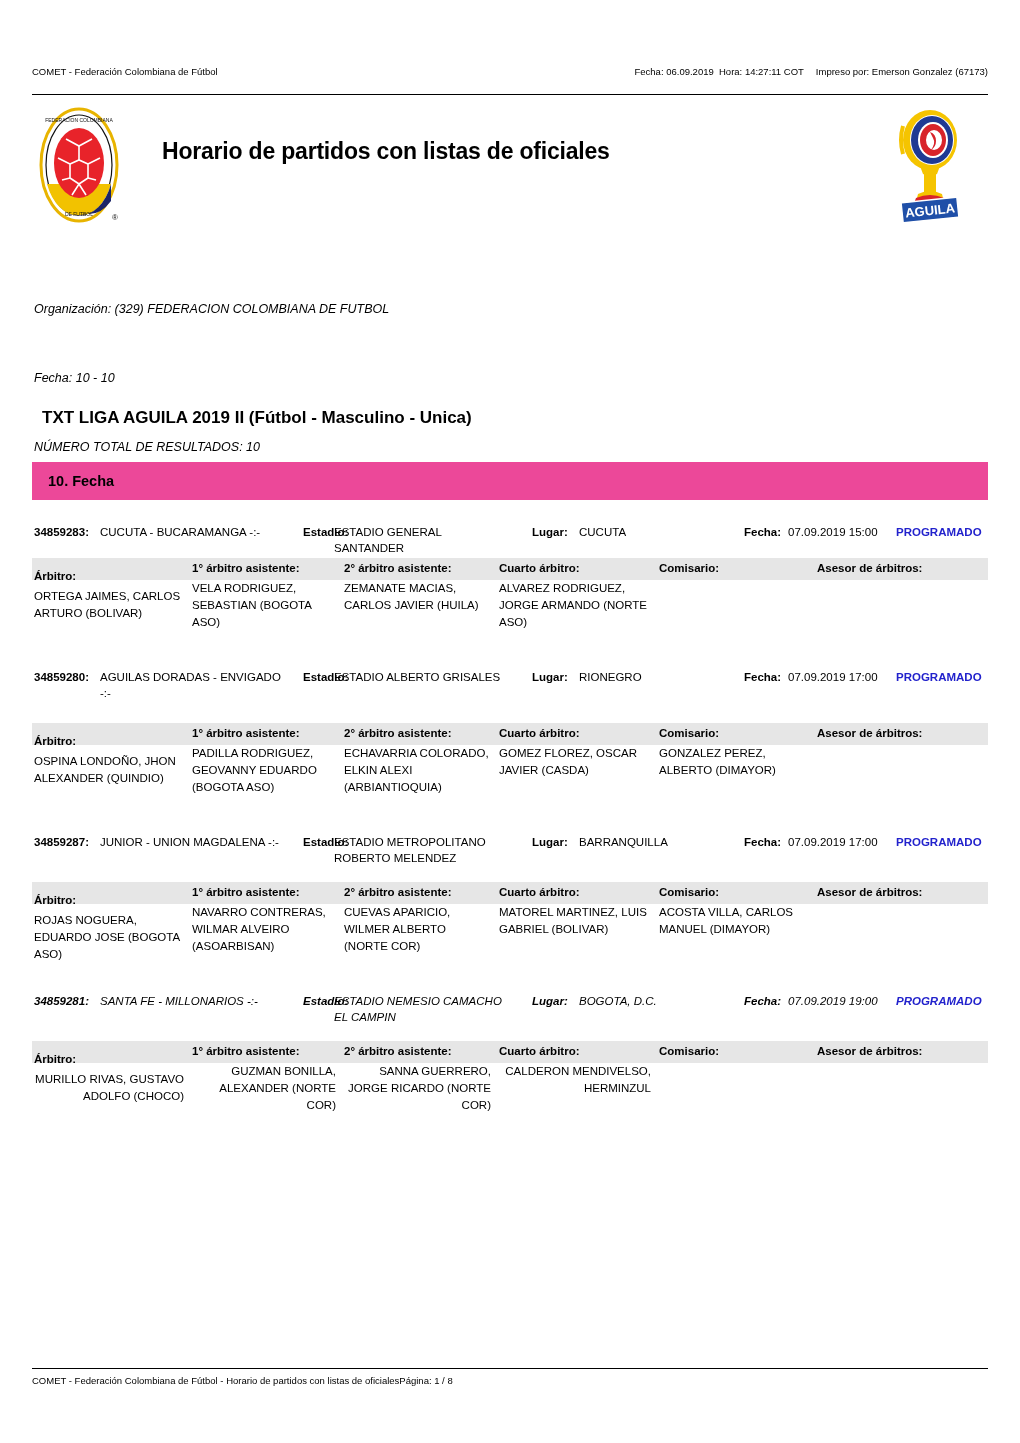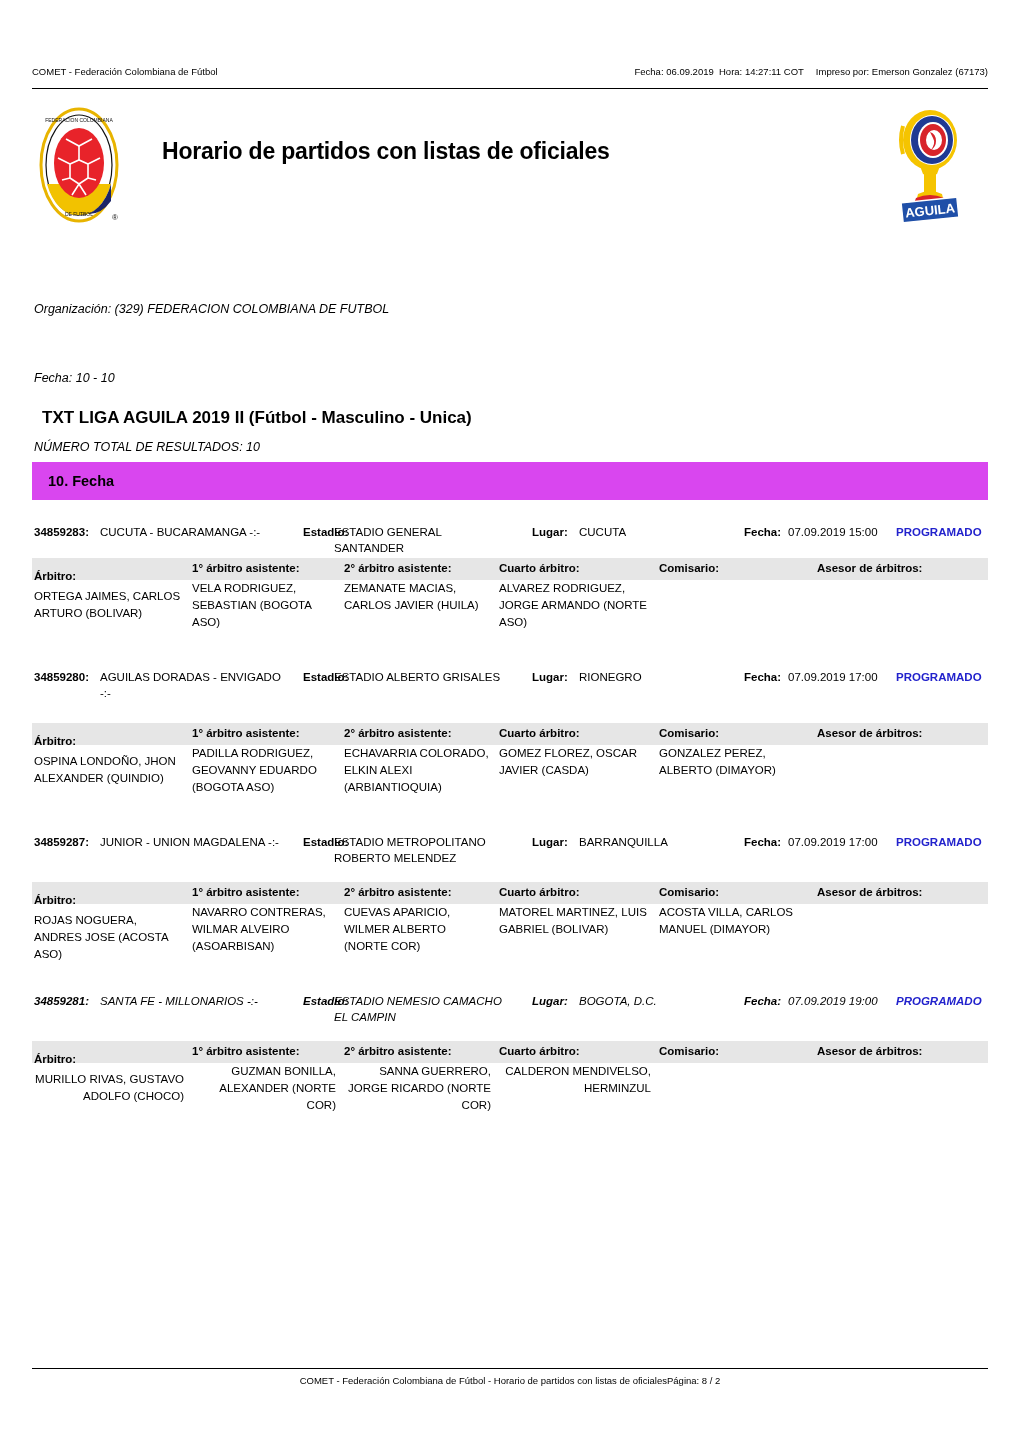--- a/index.html
+++ b/index.html
@@ -29,20 +29,21 @@
     position: absolute;
     left: 32px; right: 32px;
     top: 66px;
     height: 22px;
     display: flex;
     align-items: flex-start;
     justify-content: space-between;
     font-size: 9.5px;
     line-height: 12px;
     border-bottom: 1.5px solid #000;
+    padding-bottom: 6px;
   }
   .doc-header .right {
     display: flex;
     gap: 12px;
     white-space: pre;
   }
 
   
   .title-band {
     position: absolute;
@@ -96,21 +97,21 @@
     font-weight: bold;
   }
 
   
   .fecha-band {
     position: absolute;
     left: 32px;
     right: 32px;
     top: 462px;
     height: 38px;
-    background: #d946ef;
+    background: #ec4899;
     display: flex;
     align-items: center;
   }
   .fecha-band span {
     padding-left: 16px;
     font-size: 14.5px;
     font-weight: bold;
   }
 
   
@@ -198,21 +199,21 @@
   }
 
   
   .doc-footer {
     position: absolute;
     left: 32px; right: 32px;
     top: 1368px;
     border-top: 1.5px solid #000;
     padding-top: 6px;
     display: flex;
-    justify-content: center;
+    justify-content: flex-start;
     font-size: 9.5px;
     line-height: 12px;
   }
 </style>
 </head>
 <body>
 
 <div class="page">
 
   <div class="doc-header">
@@ -354,21 +355,21 @@
         </div>
         <div class="off-head" style="background: rgb(230, 230, 230);">
           <div class="c c0">Árbitro:</div>
           <div class="c c1">1° árbitro asistente:</div>
           <div class="c c2">2° árbitro asistente:</div>
           <div class="c c3">Cuarto árbitro:</div>
           <div class="c c4">Comisario:</div>
           <div class="c c5">Asesor de árbitros:</div>
         </div>
         <div class="off-body" style="height: 69px;">
-          <div class="c c0">ROJAS NOGUERA, ANDRES JOSE (ACOSTA ASO)</div>
+          <div class="c c0">ROJAS NOGUERA, EDUARDO JOSE (BOGOTA ASO)</div>
           <div class="c c1">NAVARRO CONTRERAS, WILMAR ALVEIRO (ASOARBISAN)</div>
           <div class="c c2">CUEVAS APARICIO, WILMER ALBERTO (NORTE COR)</div>
           <div class="c c3">MATOREL MARTINEZ, LUIS GABRIEL (BOLIVAR)</div>
           <div class="c c4">ACOSTA VILLA, CARLOS MANUEL (DIMAYOR)</div>
           <div class="c c5"></div>
         </div>
       </div>
       <div class="match">
         <div class="match-head" style="height: 42px; font-style: italic;">
           <div class="mh-id">34859281:</div>
@@ -395,16 +396,16 @@
           <div class="c c1">GUZMAN BONILLA, ALEXANDER (NORTE COR)</div>
           <div class="c c3">CALDERON MENDIVELSO, HERMINZUL</div>
           <div class="c c4"></div>
           <div class="c c5"></div>
         </div>
       </div>
     </div>
 
   <div class="doc-footer">
     <div>COMET - Federación Colombiana de Fútbol - Horario de partidos con listas de oficiales</div>
-    <div>Página: 8 / 2</div>
+    <div>Página: 1 / 8</div>
   </div>
 
 </div>
 
 </body></html>

